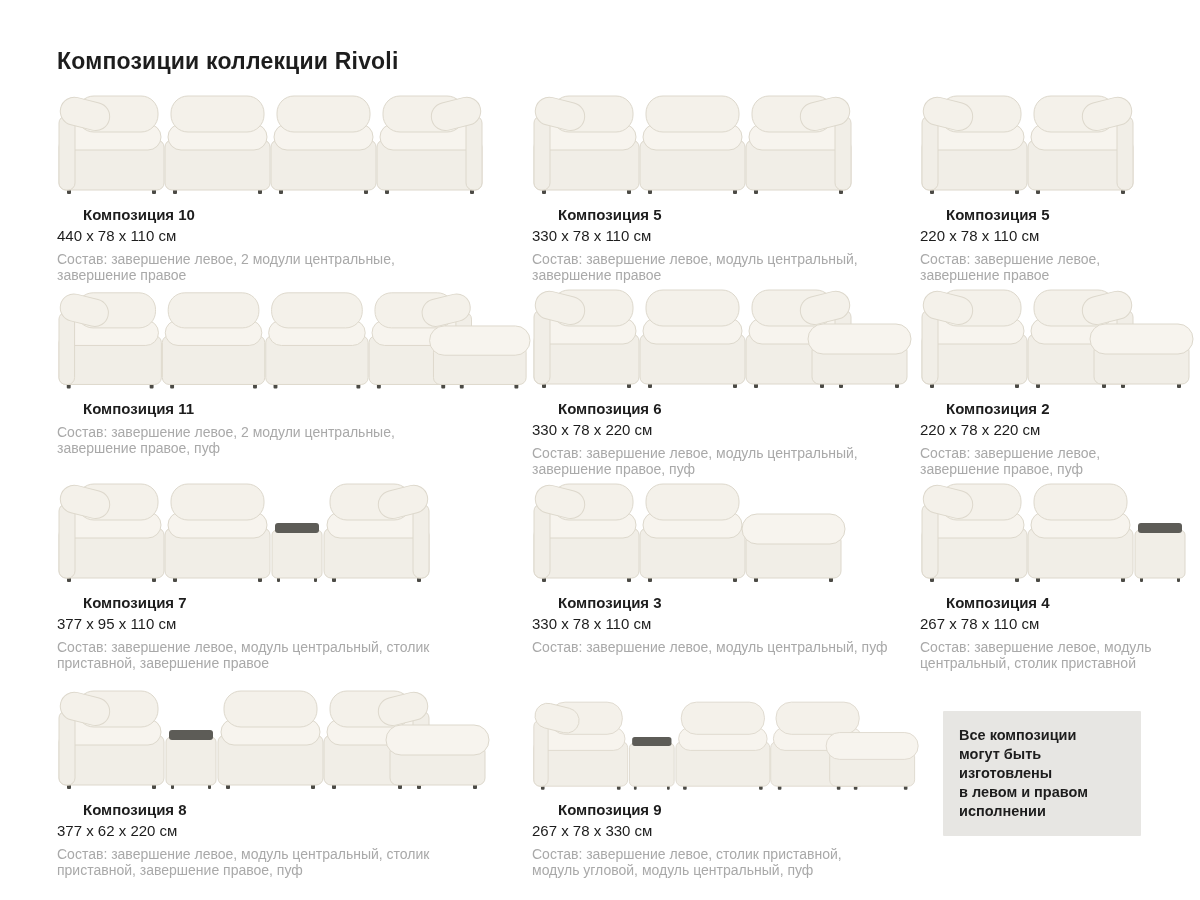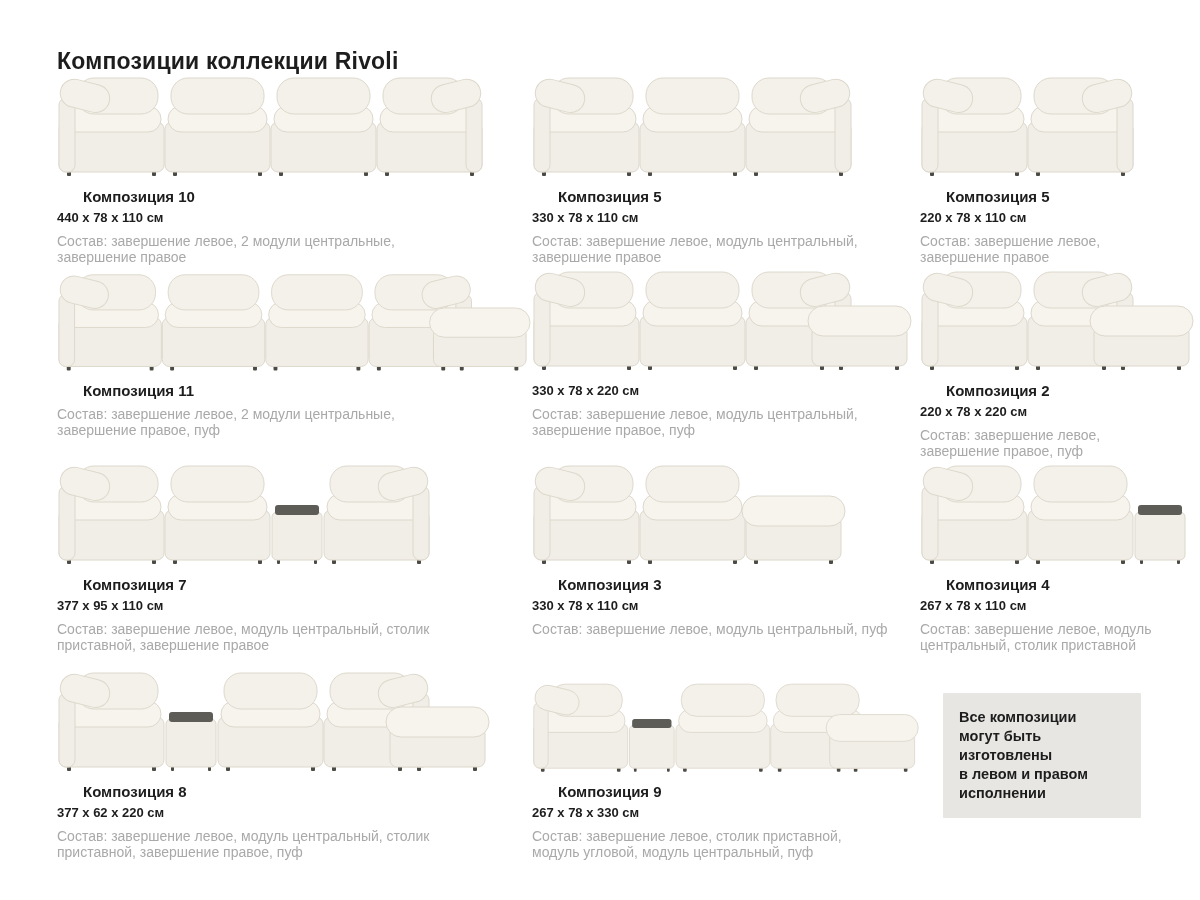--- a/index.html
+++ b/index.html
@@ -6,35 +6,36 @@
     --text-primary:#1d1d1d;
     --text-secondary:#a9a9a9;
     --note-bg:#e7e6e3;
   }
   *{margin:0;padding:0;box-sizing:border-box;}
   html,body{width:1200px;height:900px;background:#fff;overflow:hidden;}
   body{font-family:"Liberation Sans","DejaVu Sans",sans-serif;color:var(--text-primary);}
   .page{width:1200px;height:900px;padding:48px 0 0 57px;}
   h1.page-title{
     font-size:23px;font-weight:700;letter-spacing:.2px;color:var(--text-primary);
+    margin-bottom:18px;
   }
   .grid{
     display:grid;
     grid-template-columns:475px 388px 280px;
     row-gap:4px;
     align-items:start;
   }
   .card{display:block;}
   .card .img{
     height:105px;display:flex;align-items:flex-end;margin-bottom:6px;
   }
   .card.tall .img{height:118px;}
   .card .img svg{display:block;max-width:100%;height:auto;overflow:visible;}
   .card .ttl{font-size:15px;font-weight:700;line-height:21px;color:var(--text-primary);margin-left:26px;}
-  .card .dims{font-size:13px;font-weight:700;line-height:21px;color:var(--text-primary);}
+  .card .dims{font-size:15px;font-weight:400;line-height:21px;color:var(--text-primary);}
   .card .desc{
     font-size:14px;font-weight:400;line-height:16px;color:var(--text-secondary);
     white-space:pre-line;margin-top:5px;
   }
   .note-card{
     margin-top:36px;margin-left:23px;width:198px;
     background:var(--note-bg);border-radius:1px;
     padding:15px 16px;
   }
   .note-text{
@@ -222,20 +223,21 @@
             <g transform="rotate(-14 293 30)">
               <rect x="269" y="12" width="50" height="28" rx="14" ry="14" fill="#f4f1ea" stroke="#ddd8cc" stroke-width="1"></rect>
             </g>
             <rect x="288" y="100" width="4" height="6" rx="1" ry="1" fill="#4b4a45"></rect>
             <rect x="363" y="100" width="4" height="6" rx="1" ry="1" fill="#4b4a45"></rect>
             <rect x="280" y="62" width="95" height="40" rx="7" ry="7" fill="#f1eee7" stroke="#ddd8cc" stroke-width="1"></rect>
             <rect x="276" y="42" width="103" height="30" rx="15" ry="15" fill="#f7f4ee" stroke="#ddd8cc" stroke-width="1"></rect>
           </svg>
         </div>
         <figcaption>
+          <div class="ttl">Композиция 6</div>
           <div class="dims">330 x 78 x 220 см</div>
           <div class="desc">Состав: завершение левое, модуль центральный,
 завершение правое, пуф</div>
         </figcaption>
       </figure>
       <figure class="card">
         <div class="img">
           <svg viewBox="0 0 275 110" width="275" height="110" xmlns="http://www.w3.org/2000/svg">
             <rect x="10" y="100" width="4" height="6" rx="1" ry="1" fill="#4b4a45"></rect>
             <rect x="95" y="100" width="4" height="6" rx="1" ry="1" fill="#4b4a45"></rect>

